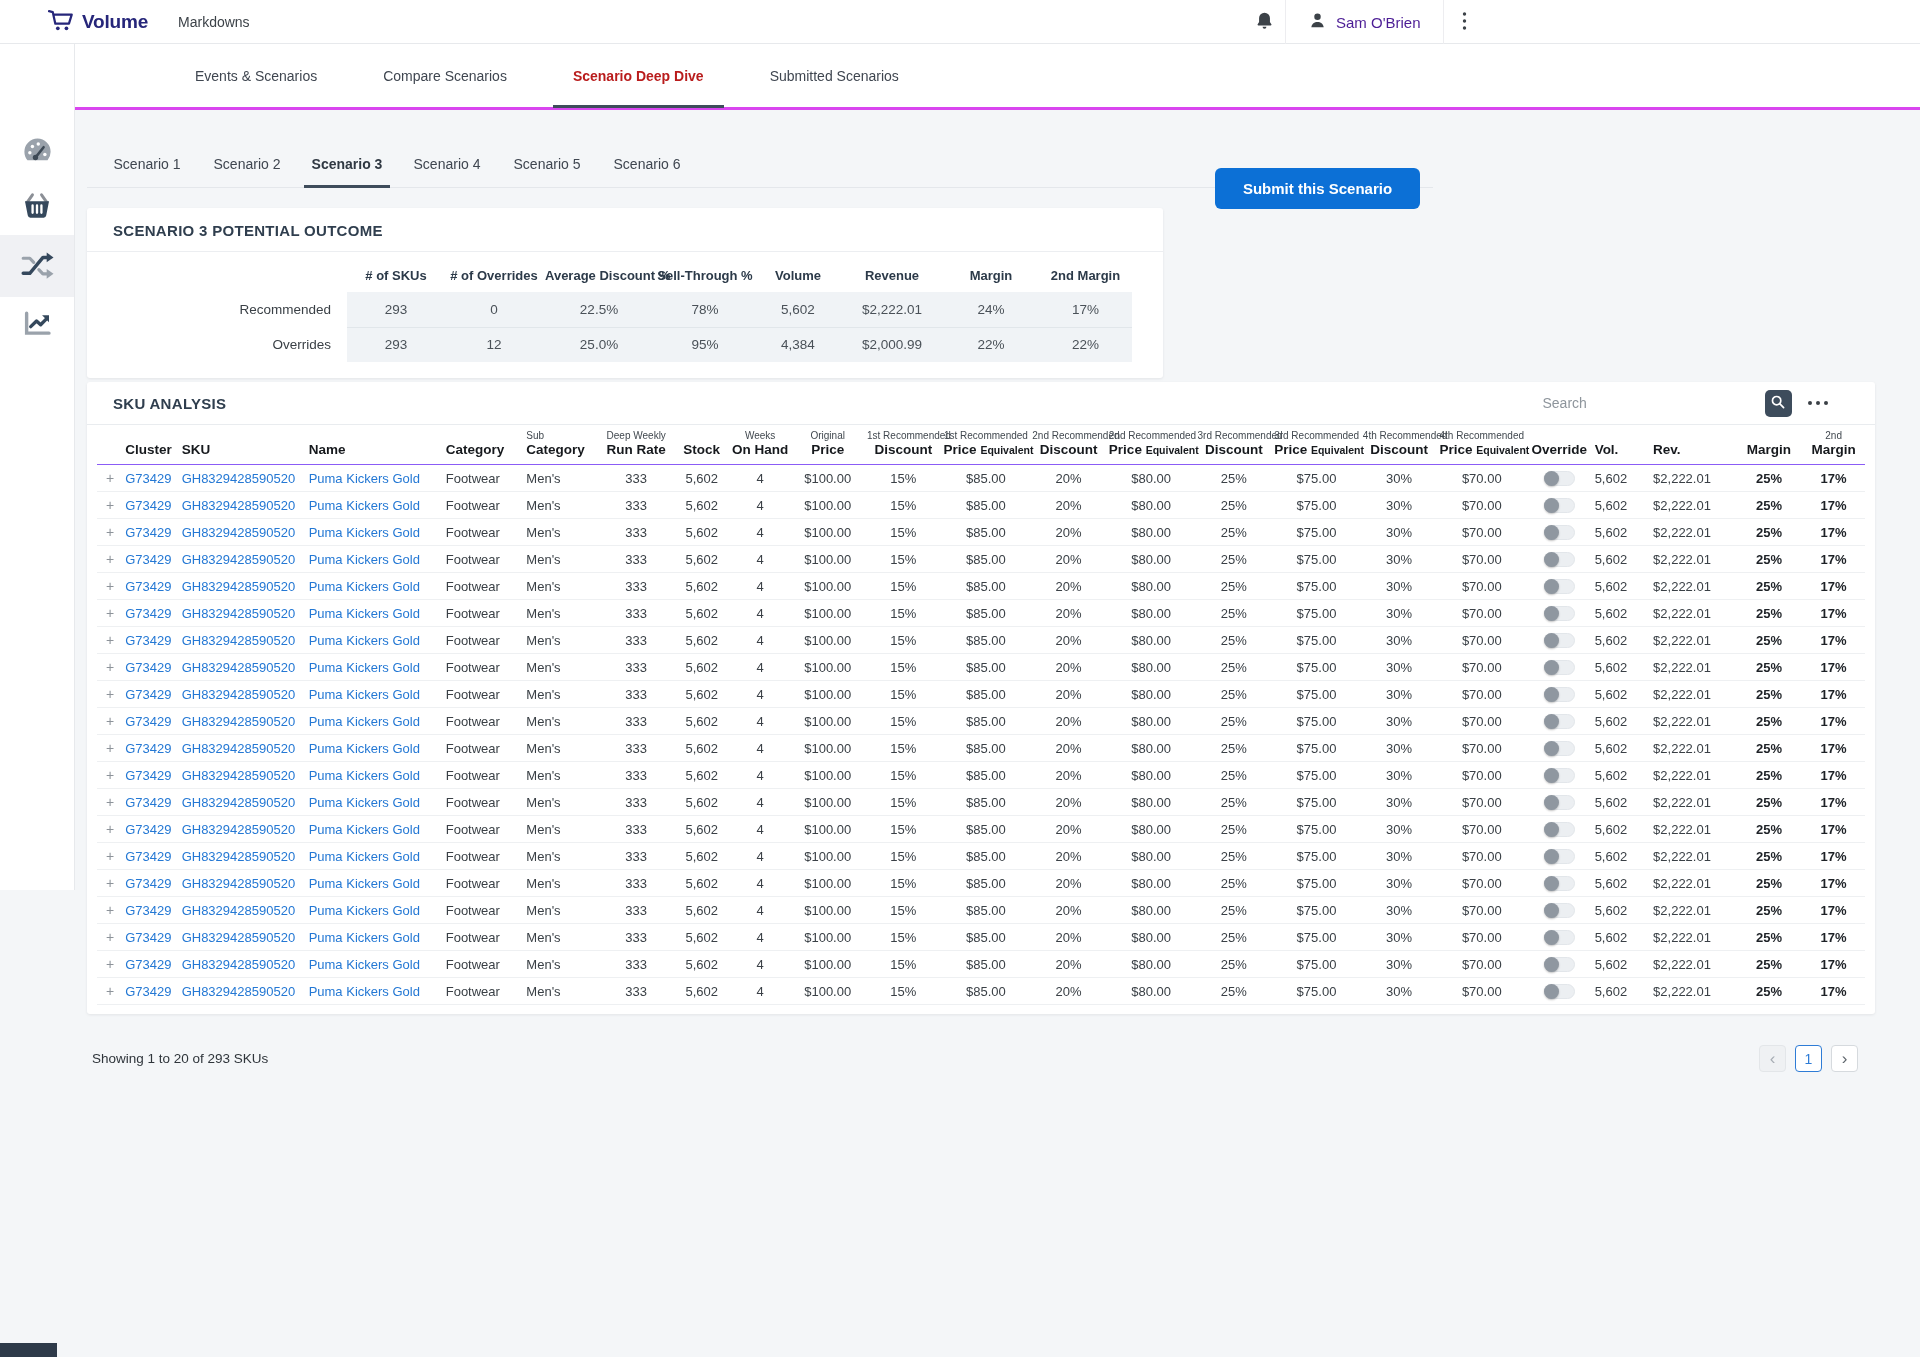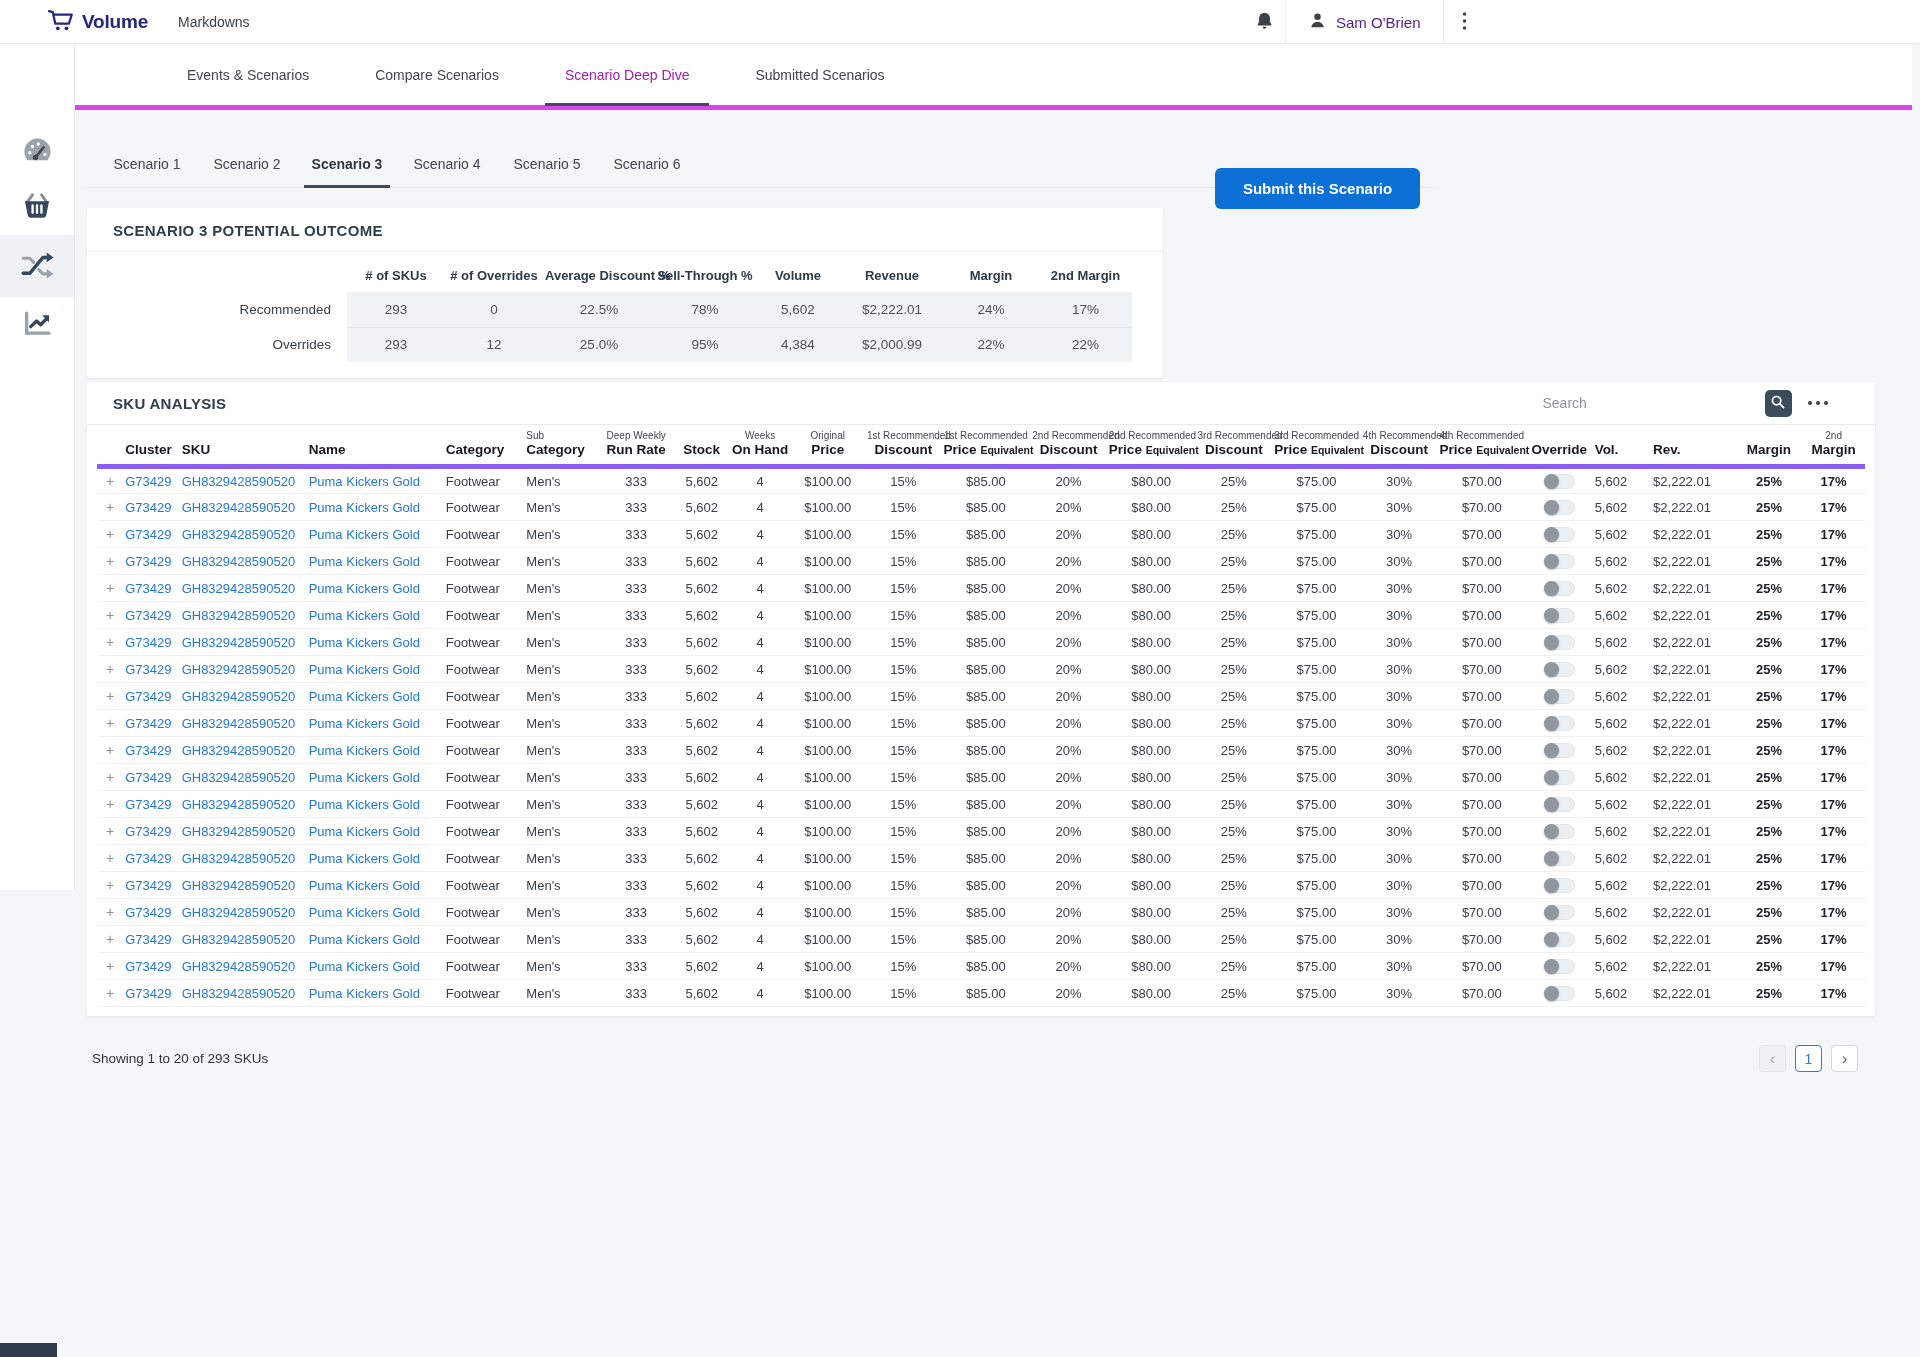--- a/index.html
+++ b/index.html
@@ -21,26 +21,26 @@
   .user-box { display:flex; align-items:center; gap:9px; padding:0 22px; height:44px; cursor:pointer; }
   .user-name { font-size:15px; color:#4c1d95; }
   
   .sidebar { position:absolute; left:0; top:44px; width:75px; height:846px; background:#fff;
     border-right:1px solid #e7e9ec; padding-top:79px; z-index:5; }
   .side-btn { width:74px; height:56px; display:flex; align-items:center; justify-content:center;
     background:none; border:none; cursor:pointer; padding:0; }
   .side-btn.active { background:#f0f1f4; height:62px; }
   .sidebar-accent { position:absolute; left:0; top:1343px; width:57px; height:14px; background:#2e3a49; }
   
-  .tabs-band { position:absolute; left:67px; top:44px; width:1845px; height:66px; background:#fff;
-    border-bottom:5px solid #d946ef; z-index:4; }
+  .tabs-band { position:absolute; left:75px; top:44px; width:1845px; height:66px; background:#fff;
+    border-bottom:3px solid #d946ef; z-index:4; }
   .main-tabs { display:flex; gap:26px; margin-left:100px; height:100%; }
   .m-tab { display:flex; align-items:center; padding:0 20px; font-size:14px; color:#3f4650;
     position:relative; cursor:pointer; }
-  .m-tab.active { font-weight:normal; color:#a21caf; }
+  .m-tab.active { font-weight:bold; color:#b91c1c; }
   .m-tab.active::after { content:""; position:absolute; left:0; right:0; bottom:-1px; height:3px; background:#3e4c5b; }
   
   .scenario-row { position:absolute; left:87px; top:110px; width:1346px; height:78px;
     border-bottom:1px solid #e4e7eb; display:flex; padding:30px 0 0 10px; }
   .s-tab { width:100px; height:100%; display:flex; align-items:center; justify-content:center;
     font-size:14px; color:#3f4650; position:relative; cursor:pointer; }
   .s-tab.active { font-weight:bold; color:#2f3842; }
   .s-tab.active::after { content:""; position:absolute; left:7px; right:7px; bottom:-1px; height:3px; background:#3e4c5b; }
   
   .submit-btn { position:absolute; left:1215px; top:168px; width:205px; height:41px; background:#0c70d6;
@@ -63,21 +63,21 @@
   .sku-title { font-size:15px; font-weight:bold; color:#2f3e4e; letter-spacing:.3px; }
   .sku-controls { margin-left:auto; display:flex; align-items:center; gap:14px; margin-right:19px; }
   .search-input { border:none; outline:none; font-size:14px; color:#3c4248; width:210px; background:transparent;
     font-family:"Liberation Sans", sans-serif; }
   .search-input::placeholder { color:#8e959c; }
   .search-btn { width:27px; height:27px; background:#3d4c5c; border:none; border-radius:5px;
     display:flex; align-items:center; justify-content:center; cursor:pointer; }
   .dots-btn { border:none; background:none; display:flex; gap:3.5px; cursor:pointer; padding:6px 2px; }
   .dots-btn i { width:4.5px; height:4.5px; border-radius:50%; background:#3a4046; }
   table.sku { margin:0 10px; width:1768px; border-collapse:collapse; table-layout:fixed; font-size:13px; color:#3a4046; }
-  table.sku thead th { vertical-align:bottom; padding:5px 2px 7px; border-bottom:5px solid #8b5cf6; }
+  table.sku thead th { vertical-align:bottom; padding:5px 2px 7px; border-bottom:1px solid #8b5cf6; }
   .th-top { font-size:10px; font-weight:normal; color:#41484f; white-space:nowrap; margin-bottom:1px; }
   .th-main { font-size:13.5px; font-weight:bold; color:#16191d; white-space:nowrap; }
   .th-sub { font-size:10.5px; }
   table.sku tbody td { height:27px; border-bottom:1px solid #eef0f2; padding:0 2px; white-space:nowrap; overflow:hidden; }
   .c-left { text-align:left; } .c-center { text-align:center; }
   td.c-left, th.c-left { padding-left:4px; }
   .link span { color:#2478d4; cursor:pointer; }
   td.expand span { color:#8d939a; font-size:14px; cursor:pointer; padding-left:7px; }
   td.bold span { font-weight:bold; color:#1d2126; }
   .toggle { width:31px; height:15px; background:#eceff2; border:1px solid #e2e6ea; border-radius:9px;

